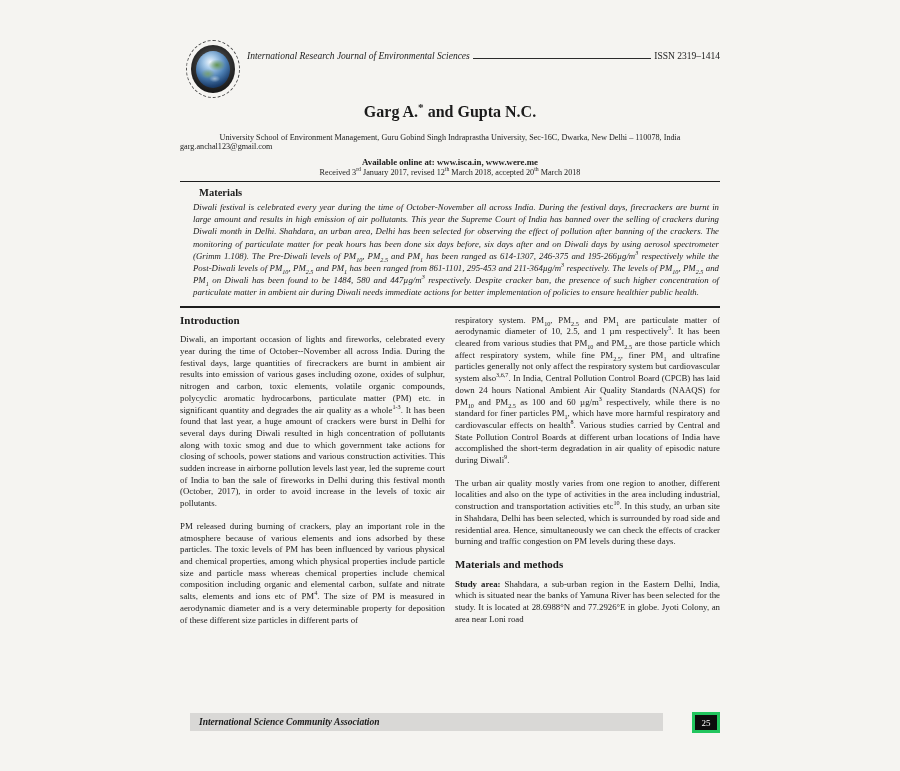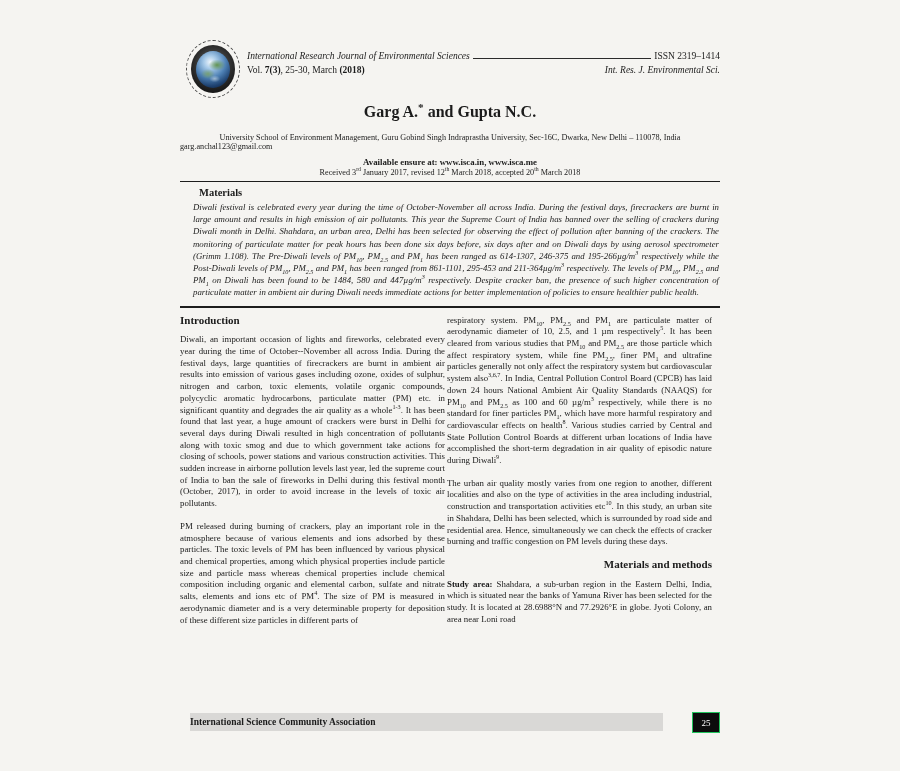--- a/index.html
+++ b/index.html
@@ -59,34 +59,34 @@
   
   .abs-head{margin:5px 0 3px 19px;font-size:10.5px;font-weight:bold;}
   .abs-body{
     margin:0 1px 0 13px;font-size:8.8px;line-height:12.2px;
     font-style:italic;text-align:justify;
   }
   .keywords{margin:10px 0 0 13px;font-size:9px;}
   .kw-label{font-weight:bold;}
   .rule2{margin-top:7px;border-top:2px solid #1d1d1d;}
   
-  .cols{display:flex;gap:2px;margin-top:7px;height:348px;overflow:hidden;}
+  .cols{display:flex;gap:10px;margin-top:7px;height:348px;overflow:hidden;}
   .col{width:265px;font-size:8.8px;line-height:11.7px;text-align:justify;}
   .sec-head{font-size:11px;font-weight:bold;margin:0 0 8px 0;text-align:left;}
-  .sec-head2{font-size:11px;font-weight:bold;margin:2px 0 8px 0;text-align:right;}
+  .sec-head2{font-size:11px;font-weight:bold;margin:2px 0 8px 0;text-align:left;}
   .col p{margin:0 0 11px 0;}
   
   .footer-bar{
     position:absolute;left:10px;top:713px;width:473px;height:18px;
     background:#d9d8d6;font-size:9.5px;font-weight:bold;line-height:18px;
-    box-sizing:border-box;white-space:nowrap;overflow:hidden;
+    padding-left:9px;box-sizing:border-box;white-space:nowrap;overflow:hidden;font-style:italic;
   }
   .page-box{
     position:absolute;left:512px;top:712px;width:28px;height:21px;
-    background:#0c0c0c;border:1px solid #22c55e;box-sizing:border-box;
+    background:#0c0c0c;border:3px solid #22c55e;box-sizing:border-box;
     color:#fff;font-size:9px;display:flex;align-items:center;justify-content:center;
   }
 </style>
 </head>
 <body>
 
 <div class="page">
 
   <div class="hdr">
     <div class="logo-outer">
@@ -95,31 +95,27 @@
           <div class="logo-land"></div>
         </div>
       </div>
     </div>
     <div class="hdr-text">
       <div class="hdr-row1">
         <span class="journal-name">International Research Journal of Environmental Sciences</span>
         <span class="rule-fill"></span>
         <span class="issn">ISSN 2319–1414</span>
       </div>
-      <div class="hdr-row2">
-        <span>Vol. <b>7(3)</b>, 25-30, March <b>(2018)</b></span>
-        <span class="jabbrev">Int. Res. J. Environmental Sci.</span>
-      </div>
     </div>
   </div>
 
   <div class="authors">Garg A.<sup>*</sup> and Gupta N.C.</div>
   <div class="affil">University School of Environment Management, Guru Gobind Singh Indraprastha University, Sec-16C, Dwarka, New Delhi – 110078, India</div>
   <div class="email">garg.anchal123@gmail.com</div>
-  <div class="avail">Available ensure at: www.isca.in, www.isca.me</div>
+  <div class="avail">Available online at: www.isca.in, www.were.me</div>
   <div class="received">Received 3<sup>rd</sup> January 2017, revised 12<sup>th</sup> March 2018, accepted 20<sup>th</sup> March 2018</div>
   <div class="rule1"></div>
 
   <div class="abs-head">Materials</div>
   <div class="abs-body">Diwali festival is celebrated every year during the time of October-November all across India. During the festival days, firecrackers are burnt in large amount and results in high emission of air pollutants. This year the Supreme Court of India has banned over the selling of crackers during Diwali month in Delhi. Shahdara, an urban area, Delhi has been selected for observing the effect of pollution after banning of the crackers. The monitoring of particulate matter for peak hours has been done six days before, six days after and on Diwali days by using aerosol spectrometer (Grimm 1.108). The Pre-Diwali levels of PM<sub>10</sub>, PM<sub>2.5</sub> and PM<sub>1</sub> has been ranged as 614-1307, 246-375 and 195-266µg/m<sup>3</sup> respectively while the Post-Diwali levels of PM<sub>10</sub>, PM<sub>2.5</sub> and PM<sub>1</sub> has been ranged from 861-1101, 295-453 and 211-364µg/m<sup>3</sup> respectively. The levels of PM<sub>10</sub>, PM<sub>2.5</sub> and PM<sub>1</sub> on Diwali has been found to be 1484, 580 and 447µg/m<sup>3</sup> respectively. Despite cracker ban, the presence of such higher concentration of particulate matter in ambient air during Diwali needs immediate actions for better implementation of policies to ensure healthier public health.</div>
   <div class="rule2"></div>
 
   <div class="cols">
     <div class="col">
       <div class="sec-head">Introduction</div>

